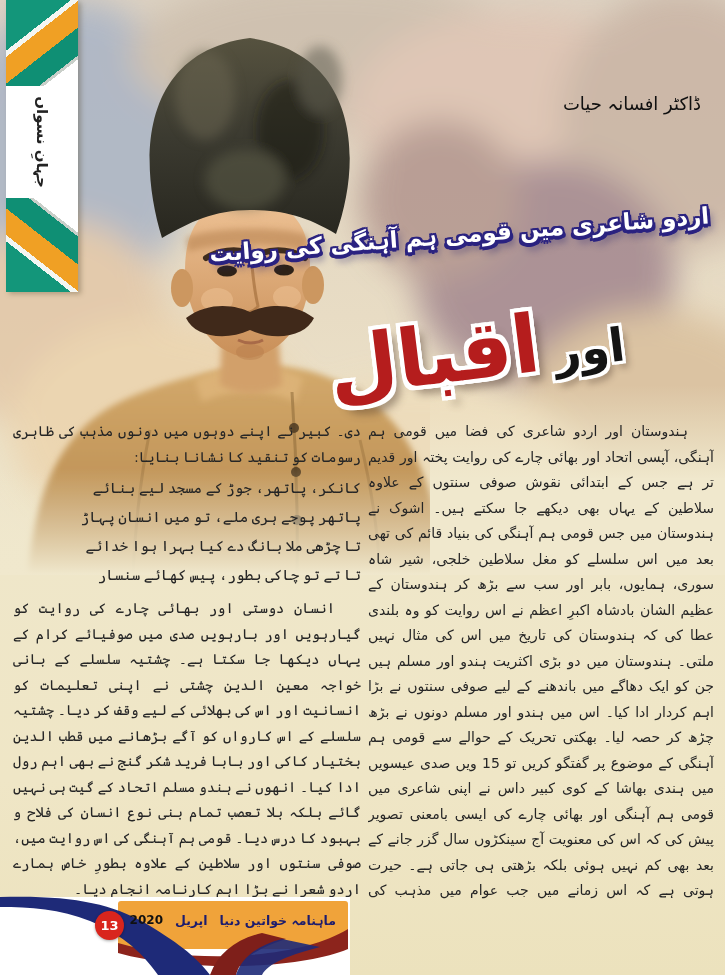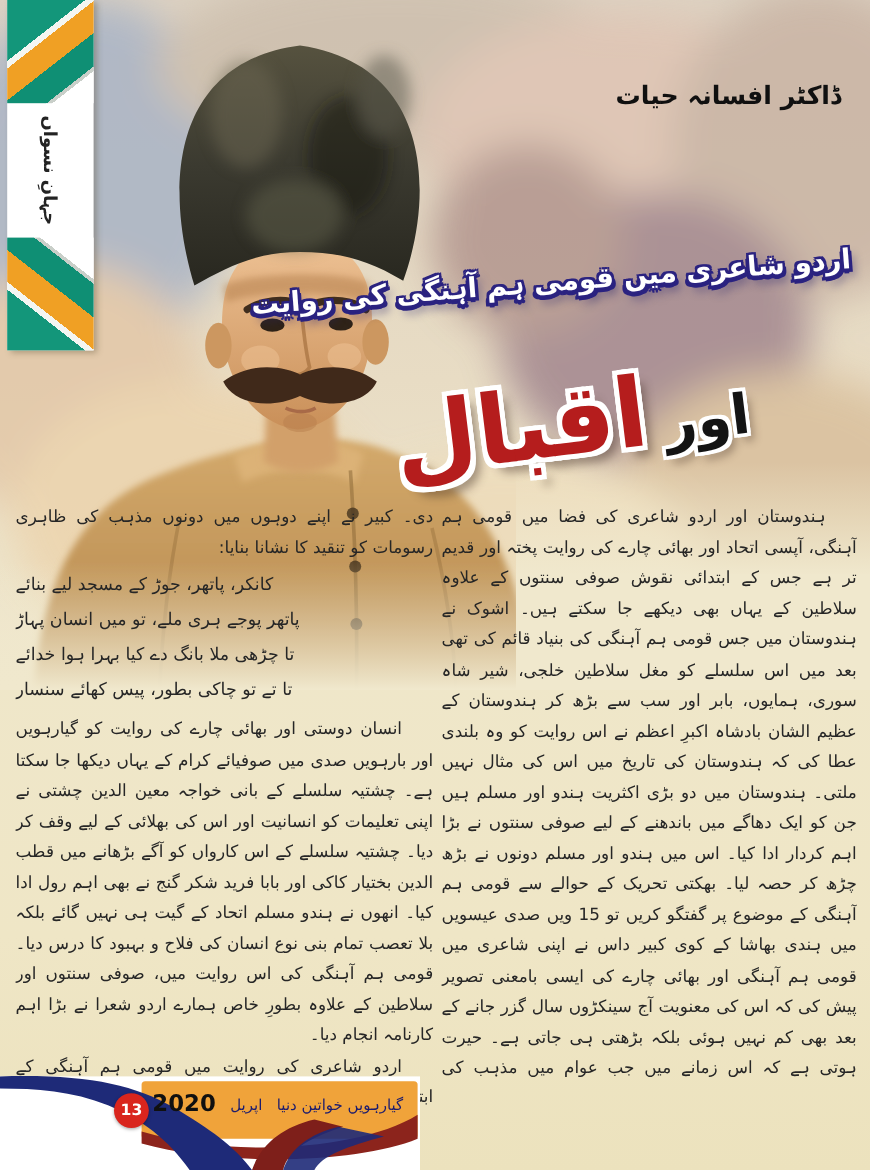--- a/index.html
+++ b/index.html
@@ -13,22 +13,22 @@
             box-shadow:3px 2px 5px rgba(80,70,40,.35);}
   .bm-top{position:absolute;left:0;top:0;width:72px;height:86px;
           background:linear-gradient(142deg,#13967a 0 40px,#f4f6f2 40px 45px,#f0a024 45px 66px,#0f8f74 66px 88px,#c9cfc9 88px 91px,#ffffff 91px);}
   .bm-bot{position:absolute;left:0;bottom:0;width:72px;height:94px;
           background:linear-gradient(38deg,#13967a 0 40px,#f4f6f2 40px 45px,#f0a024 45px 66px,#0f8f74 66px 88px,#c9cfc9 88px 91px,#ffffff 91px);}
   .bm-label{position:absolute;left:0;top:86px;width:72px;height:112px;display:flex;align-items:center;justify-content:center;}
   .bm-label span{display:block;transform:rotate(90deg);white-space:nowrap;
                  font-weight:bold;font-size:15px;color:#232323;letter-spacing:.5px;}
 
   
-  .author{position:absolute;top:68px;right:24px;z-index:5;direction:rtl;
-          font-weight:bold;font-size:21px;color:#101010;white-space:nowrap;}
+  .author{position:absolute;top:93px;right:24px;z-index:5;direction:rtl;
+          font-weight:normal;font-size:18px;color:#101010;white-space:nowrap;}
 
   
   .title-banner{position:absolute;top:196px;right:10px;z-index:5;direction:rtl;white-space:nowrap;
       transform:rotate(-4.4deg);transform-origin:right center;
       font-weight:bold;font-size:23px;color:#ffffff;padding:6px;
       text-shadow:-2px -2px 0 #2b2380,0 -2px 0 #2b2380,2px -2px 0 #2b2380,-2px 0 0 #2b2380,
                   2px 0 0 #2b2380,-2px 2px 0 #2b2380,0 2px 0 #2b2380,2px 2px 0 #2b2380,
                   -3px 3px 0 #2b2380,3px 3px 0 #2b2380,0 4px 0 #2b2380,4px 7px 7px rgba(40,35,110,.5);}
 
   
@@ -39,35 +39,35 @@
       text-shadow:-3px -3px 0 #fff,0 -3px 0 #fff,3px -3px 0 #fff,-3px 0 0 #fff,3px 0 0 #fff,
                   -3px 3px 0 #fff,0 3px 0 #fff,3px 3px 0 #fff,5px 7px 7px rgba(70,50,40,.4);}
   .t-iqbal{font-weight:bold;font-size:80px;color:#b51d1d;
       text-shadow:-4px -4px 0 #fff,0 -4px 0 #fff,4px -4px 0 #fff,-4px 0 0 #fff,4px 0 0 #fff,
                   -4px 4px 0 #fff,0 4px 0 #fff,4px 4px 0 #fff,7px 9px 8px rgba(70,50,40,.45);}
 
   
   .bodycol{position:absolute;z-index:3;direction:rtl;text-align:justify;
            font-size:14px;line-height:25.5px;color:#262626;overflow:hidden;}
   .col-right{right:11px;top:419px;width:346px;height:489px;}
-  .col-left{left:13px;top:419px;width:348px;height:514px;}
+  .col-left{left:13px;top:419px;width:348px;height:514px;font-family:Liberation Serif, serif;}
   .para{margin:0;text-indent:26px;}
   .para-cont{margin:0;text-indent:0;}
-  .poem{margin:4px 0 6px;text-align:left;line-height:29px;font-size:14.5px;text-indent:0;}
+  .poem{margin:4px 0 6px;text-align:right;line-height:29px;font-size:14.5px;text-indent:0;}
   .poem div{white-space:nowrap;}
 
   
   .footer-svg{position:absolute;left:0;top:893px;z-index:6;}
   .page-badge{position:absolute;left:95px;top:911px;width:29px;height:29px;border-radius:50%;
       background:#d9251d;color:#fff;font-weight:bold;font-size:13px;line-height:29px;text-align:center;
       z-index:8;box-shadow:0 1px 3px rgba(0,0,0,.35);}
   .band-text{position:absolute;left:118px;top:902px;width:228px;height:36px;z-index:7;
       direction:rtl;display:flex;align-items:center;gap:12px;padding-right:10px;box-sizing:border-box;}
-  .band-name,.band-month{color:#1c1c6e;font-weight:normal;font-size:12.5px;white-space:nowrap;}
-  .band-year{color:#101010;font-weight:bold;font-size:19px;}
+  .band-name,.band-month{color:#1c1c6e;font-weight:bold;font-size:12.5px;white-space:nowrap;}
+  .band-year{color:#101010;font-weight:bold;font-size:12px;}
 </style>
 </head>
 <body>
 
 <div class="page">
 
   <svg class="artwork" width="725" height="575" viewBox="0 0 725 575" aria-hidden="true">
     <defs>
       <linearGradient id="gBase" x1="0" y1="0" x2="0" y2="1">
         <stop offset="0" stop-color="#ddd2c2"></stop>
@@ -189,19 +189,19 @@
   <svg class="footer-svg" width="725" height="82" viewBox="0 0 725 82" aria-hidden="true">
     <rect x="0" y="4" width="350" height="78" fill="#ffffff"></rect>
     <rect x="118" y="8" width="230" height="48" rx="3" fill="#f0a33a"></rect>
     <path d="M118,50 C190,72 300,66 348,36 L348,56 C300,76 190,80 118,60 Z" fill="#8c241c"></path>
     <path d="M0,4 C70,2 110,10 145,30 C175,48 195,62 210,82 L158,82 C140,56 118,40 90,28 C60,16 30,14 0,14 Z" fill="#1e2a78"></path>
     <path d="M210,82 C218,60 236,46 262,40 L286,46 C262,54 240,64 236,82 Z" fill="#7e1f1a"></path>
     <path d="M236,82 C242,64 258,52 282,46 L320,54 C290,62 268,70 262,82 Z" fill="#1e2a78" opacity="0.9"></path>
   </svg>
 
   <div class="band-text">
-    <span class="band-name">گیارہویں خواتین دنیا</span>
+    <span class="band-name">ماہنامہ خواتین دنیا</span>
     <span class="band-month">اپریل</span>
     <span class="band-year">2020</span>
   </div>
   <div class="page-badge">13</div>
 
 </div>
 
 </body></html>

